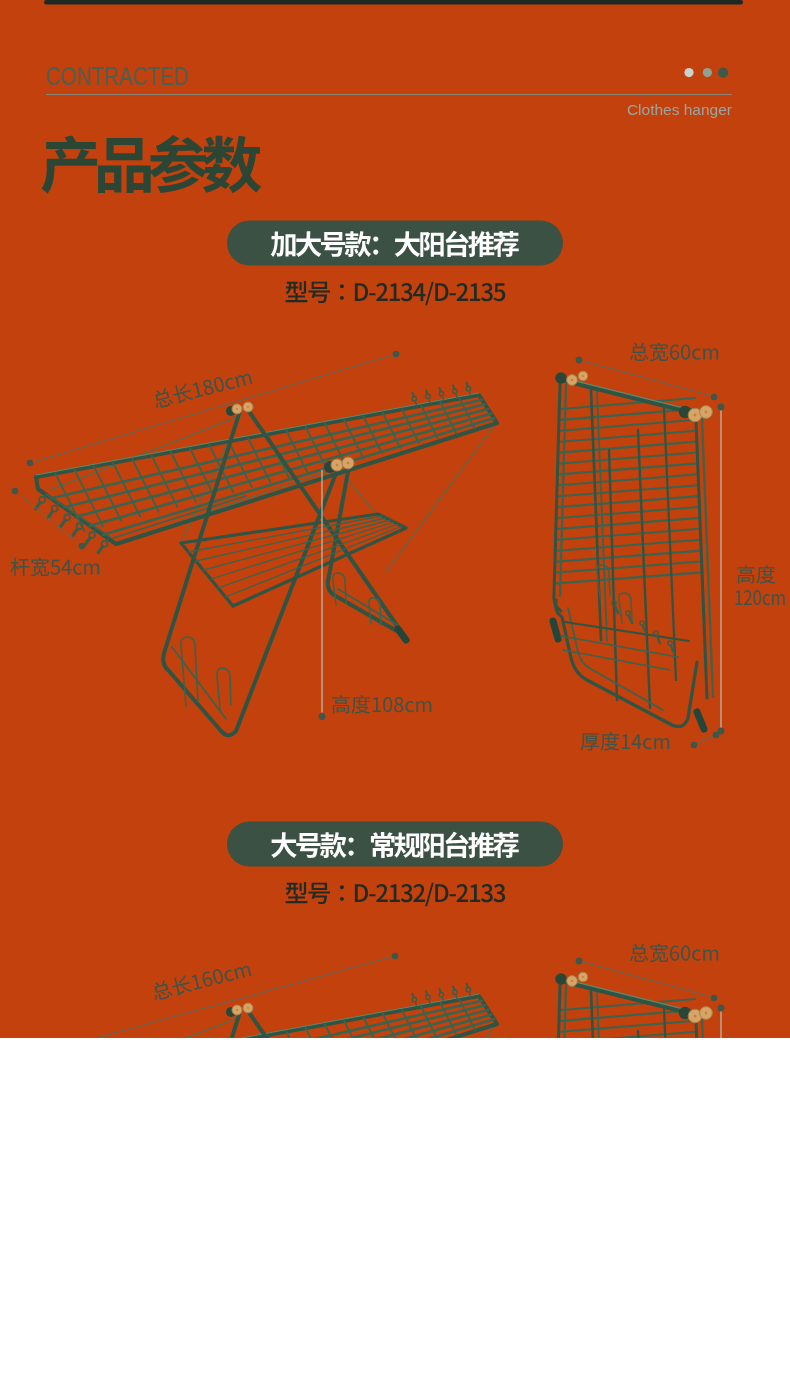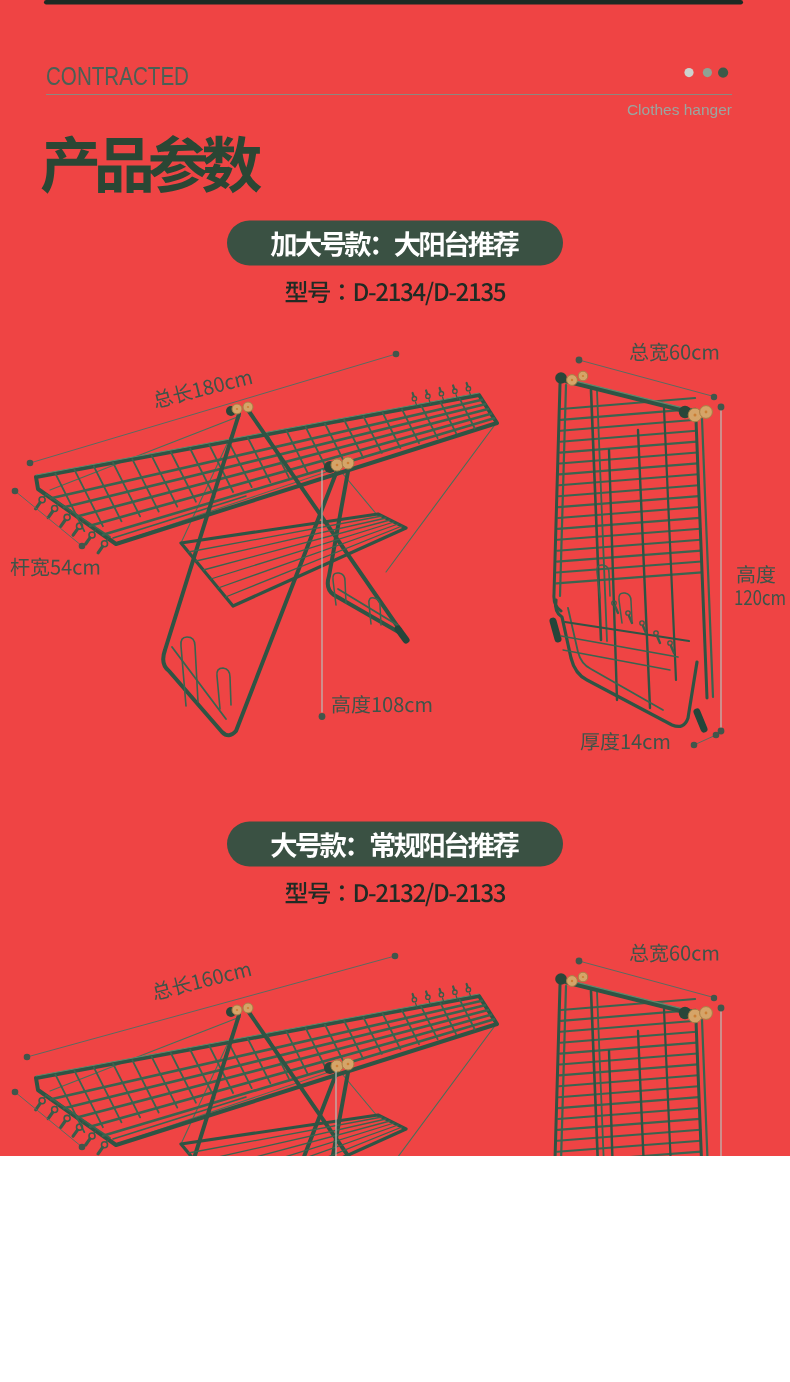--- a/index.html
+++ b/index.html
@@ -1,15 +1,15 @@
 <!DOCTYPE html>
 <html><head><meta charset="utf-8">
 <style>
 html,body{margin:0;padding:0;background:#ffffff;}
-#pg{position:relative;width:790px;height:1156px;background:#ef4444;overflow:hidden;}
+#pg{position:relative;width:790px;height:1038px;background:#c2410c;overflow:hidden;}
 </style></head>
 <body>
 <div id="pg">
 <svg width="790" height="1382" viewBox="0 0 790 1382">
 <rect x="44" y="0" width="699" height="4.5" rx="2.2" fill="#1d2a23"></rect>
 <text x="46" y="85" font-family="Liberation Sans, sans-serif" font-size="26" fill="#4a6055" textLength="143" lengthAdjust="spacingAndGlyphs">CONTRACTED</text>
 <line x1="46" y1="94.5" x2="732" y2="94.5" stroke="#828f86" stroke-width="0.9"></line>
 <circle cx="689" cy="72.6" r="4.6" fill="#ccd3ce"></circle>
 <circle cx="707.4" cy="72.6" r="4.6" fill="#8fa194"></circle>
 <circle cx="723.1" cy="72.6" r="5.1" fill="#3d5948"></circle>

